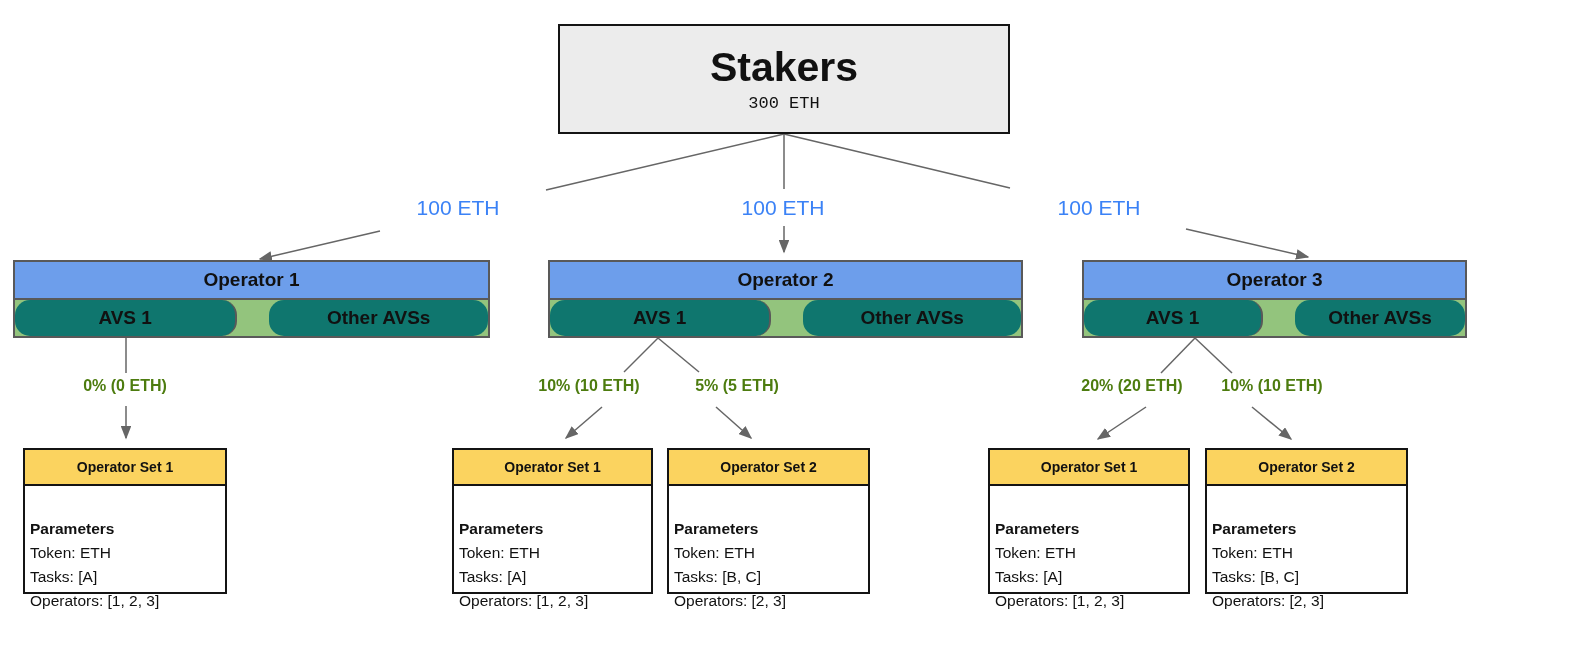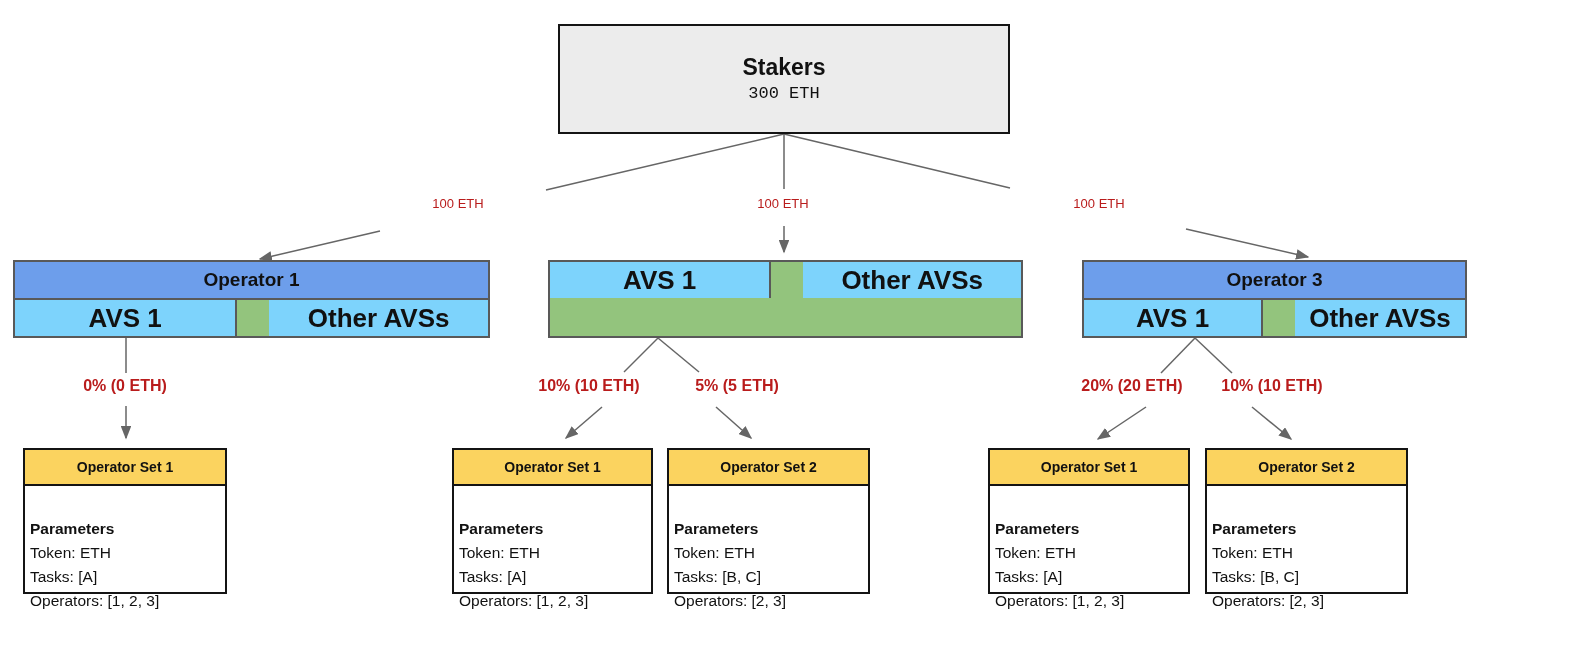--- a/index.html
+++ b/index.html
@@ -4,42 +4,42 @@
 <style>
   html,body{margin:0;padding:0;background:#fff;}
   body{font-family:"Liberation Sans","DejaVu Sans",sans-serif;color:#111;}
   .canvas{position:relative;width:1572px;height:655px;background:#fff;overflow:hidden;}
   .edges{position:absolute;left:0;top:0;width:1572px;height:655px;}
 
   
   .stakers{position:absolute;left:558px;top:24px;width:452px;height:110px;
     background:#ececec;border:2px solid #141414;box-sizing:border-box;
     display:flex;flex-direction:column;align-items:center;justify-content:center;}
-  .stakers-title{font-size:23px;font-weight:bold;line-height:1.1;}
+  .stakers-title{font-size:41px;font-weight:bold;line-height:1.1;}
   .stakers-amount{font-size:17px;margin-top:3px;font-family:Liberation Mono, monospace;}
 
   
   .flow-label{position:absolute;top:196px;transform:translateX(-50%);
-    font-size:13px;white-space:nowrap;color:#b91c1c;}
+    font-size:21px;white-space:nowrap;color:#3b82f6;}
 
   
   .op{position:absolute;top:260px;height:78px;border:2px solid #595959;
     box-sizing:border-box;background:#93c47d;}
   .op-header{height:36px;background:#6d9eeb;border-bottom:2px solid #595959;
     display:flex;align-items:center;justify-content:center;
     font-size:19px;font-weight:bold;text-align:center;}
   .op-row{display:flex;height:36px;}
   .op-cell{display:flex;align-items:center;justify-content:center;
-    font-size:26px;font-weight:bold;box-sizing:border-box;background:#7dd3fc;}
+    font-size:19px;font-weight:bold;box-sizing:border-box;background:#0f766e;border-radius:15px;}
   .op-cell-avs{width:47%;border-right:2px solid #595959;}
   .op-cell-other{flex:1;margin-left:32px;}
 
   
   .alloc-label{position:absolute;top:377px;transform:translateX(-50%);
-    font-size:16px;font-weight:bold;color:#b91c1c;white-space:nowrap;}
+    font-size:16px;font-weight:bold;color:#4d7c0f;white-space:nowrap;}
 
   
   .set{position:absolute;top:448px;height:146px;background:#fff;
     border:2px solid #141414;box-sizing:border-box;}
   .set-header{height:34px;background:#fbd35f;border-bottom:2px solid #141414;
     display:flex;align-items:center;justify-content:center;
     font-size:14px;font-weight:bold;}
   .set-body{padding:7px 9px 0 5px;font-size:15.5px;line-height:24px;margin-top:24px;}
   .set-params{font-weight:bold;}
 </style>
@@ -95,20 +95,21 @@
 
   <div class="op" style="left:13px;width:477px">
     <div class="op-header">Operator 1</div>
     <div class="op-row">
       <div class="op-cell op-cell-avs">AVS 1</div>
       <div class="op-cell op-cell-other">Other AVSs</div>
     </div>
   </div>
 
   <div class="op" style="left:548px;width:475px">
+    <div class="op-header">Operator 2</div>
     <div class="op-row">
       <div class="op-cell op-cell-avs">AVS 1</div>
       <div class="op-cell op-cell-other">Other AVSs</div>
     </div>
   </div>
 
   <div class="op" style="left:1082px;width:385px">
     <div class="op-header">Operator 3</div>
     <div class="op-row">
       <div class="op-cell op-cell-avs">AVS 1</div>

